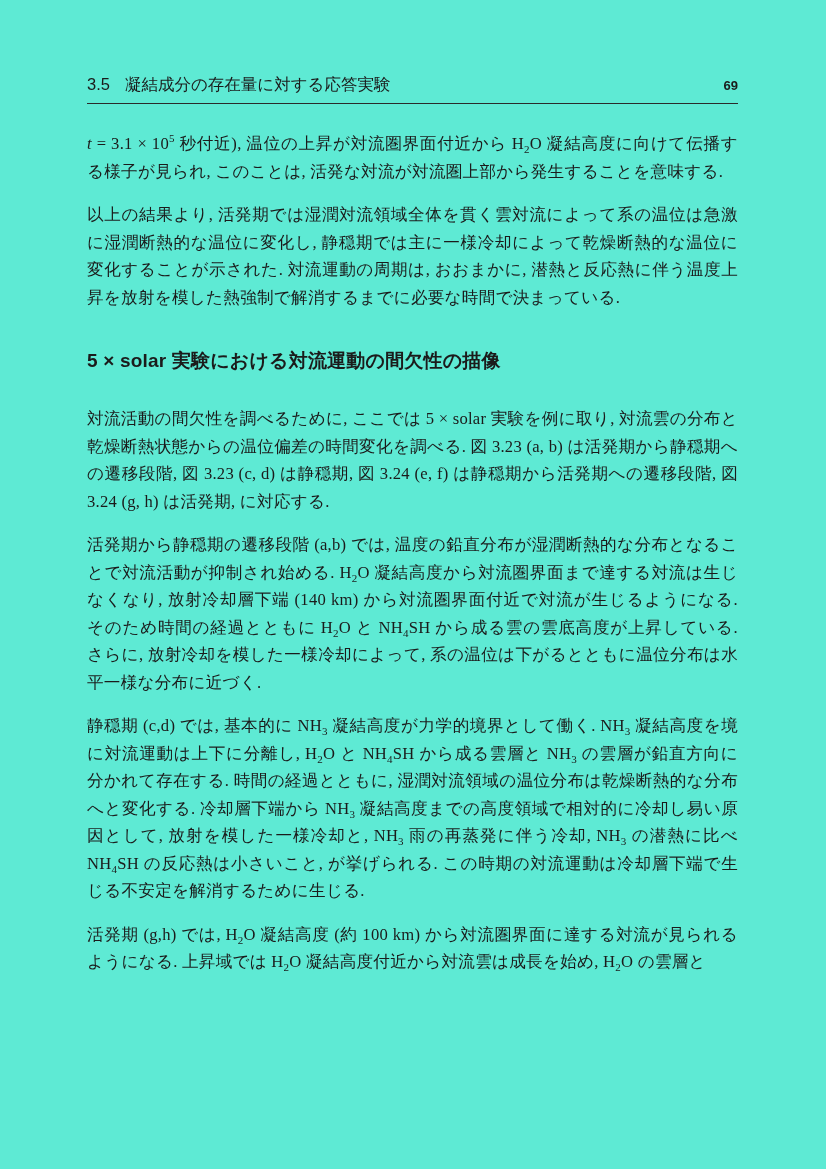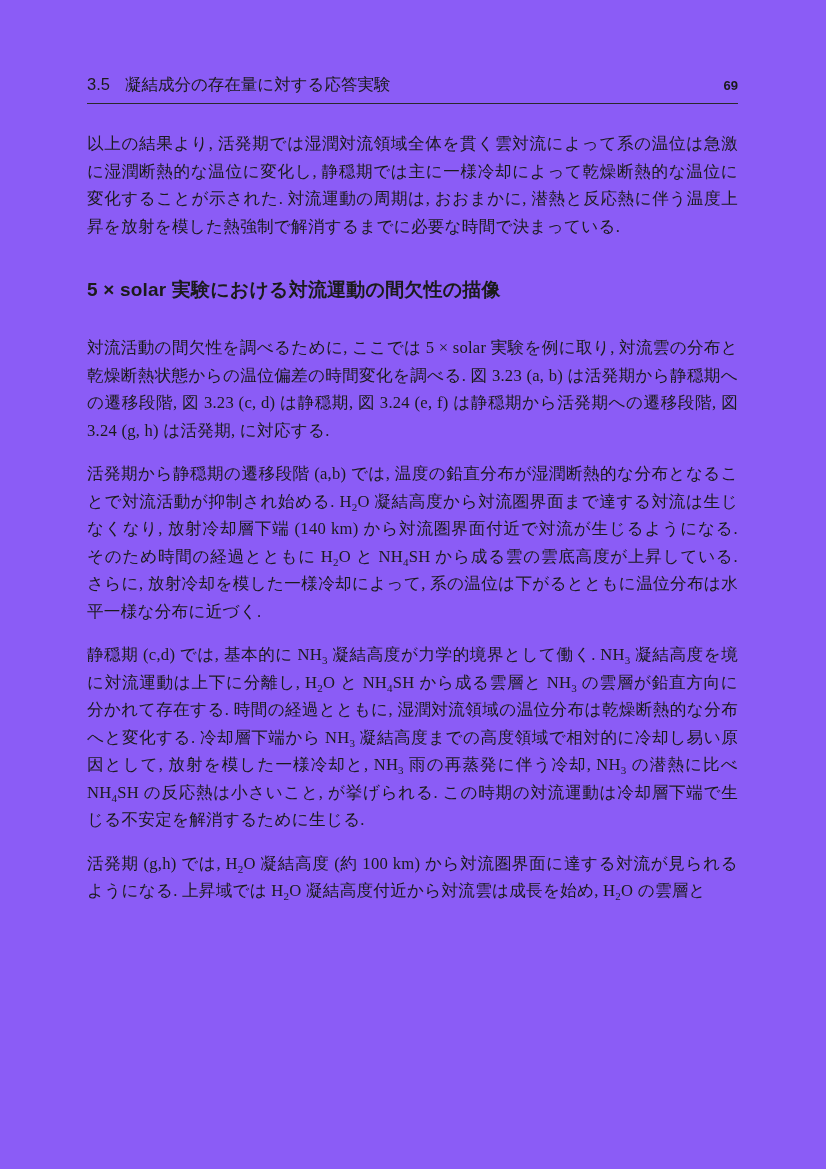--- a/index.html
+++ b/index.html
@@ -4,21 +4,21 @@
 <style>
   html, body {
     margin: 0;
     padding: 0;
     background: #ffffff;
   }
   .page {
     position: relative;
     width: 826px;
     height: 1169px;
-    background: #8b5cf6;
+    background: #5eead4;
     color: #1b1b1b;
     font-family: "Liberation Serif", "DejaVu Serif", serif;
     overflow: hidden;
   }
   .content {
     position: absolute;
     left: 87px;
     top: 74px;
     width: 651px;
   }
@@ -79,20 +79,21 @@
 
     <div class="running-header">
       <div class="left">
         <span>3.5</span>
         <span>凝結成分の存在量に対する応答実験</span>
       </div>
       <span class="pagenum">69</span>
     </div>
 
     <div class="body-text">
+      <p class="para"><i>t</i> = 3.1 × 10<sup>5</sup> 秒付近), 温位の上昇が対流圏界面付近から H<sub>2</sub>O 凝結高度に向けて伝播する様子が見られ, このことは, 活発な対流が対流圏上部から発生することを意味する.</p>
       <p class="para">以上の結果より, 活発期では湿潤対流領域全体を貫く雲対流によって系の温位は急激に湿潤断熱的な温位に変化し, 静穏期では主に一様冷却によって乾燥断熱的な温位に変化することが示された. 対流運動の周期は, おおまかに, 潜熱と反応熱に伴う温度上昇を放射を模した熱強制で解消するまでに必要な時間で決まっている.</p>
 
       <div class="subheading">5 × solar 実験における対流運動の間欠性の描像</div>
 
       <p class="para">対流活動の間欠性を調べるために, ここでは 5 × solar 実験を例に取り, 対流雲の分布と乾燥断熱状態からの温位偏差の時間変化を調べる. 図 3.23 (a, b) は活発期から静穏期への遷移段階, 図 3.23 (c, d) は静穏期, 図 3.24 (e, f) は静穏期から活発期への遷移段階, 図 3.24 (g, h) は活発期, に対応する.</p>
       <p class="para">活発期から静穏期の遷移段階 (a,b) では, 温度の鉛直分布が湿潤断熱的な分布となることで対流活動が抑制され始める. H<sub>2</sub>O 凝結高度から対流圏界面まで達する対流は生じなくなり, 放射冷却層下端 (140 km) から対流圏界面付近で対流が生じるようになる. そのため時間の経過とともに H<sub>2</sub>O と NH<sub>4</sub>SH から成る雲の雲底高度が上昇している. さらに, 放射冷却を模した一様冷却によって, 系の温位は下がるとともに温位分布は水平一様な分布に近づく.</p>
       <p class="para">静穏期 (c,d) では, 基本的に NH<sub>3</sub> 凝結高度が力学的境界として働く. NH<sub>3</sub> 凝結高度を境に対流運動は上下に分離し, H<sub>2</sub>O と NH<sub>4</sub>SH から成る雲層と NH<sub>3</sub> の雲層が鉛直方向に分かれて存在する. 時間の経過とともに, 湿潤対流領域の温位分布は乾燥断熱的な分布へと変化する. 冷却層下端から NH<sub>3</sub> 凝結高度までの高度領域で相対的に冷却し易い原因として, 放射を模した一様冷却と, NH<sub>3</sub> 雨の再蒸発に伴う冷却, NH<sub>3</sub> の潜熱に比べ NH<sub>4</sub>SH の反応熱は小さいこと, が挙げられる. この時期の対流運動は冷却層下端で生じる不安定を解消するために生じる.</p>
       <p class="para">活発期 (g,h) では, H<sub>2</sub>O 凝結高度 (約 100 km) から対流圏界面に達する対流が見られるようになる. 上昇域では H<sub>2</sub>O 凝結高度付近から対流雲は成長を始め, H<sub>2</sub>O の雲層と</p>
     </div>
 

